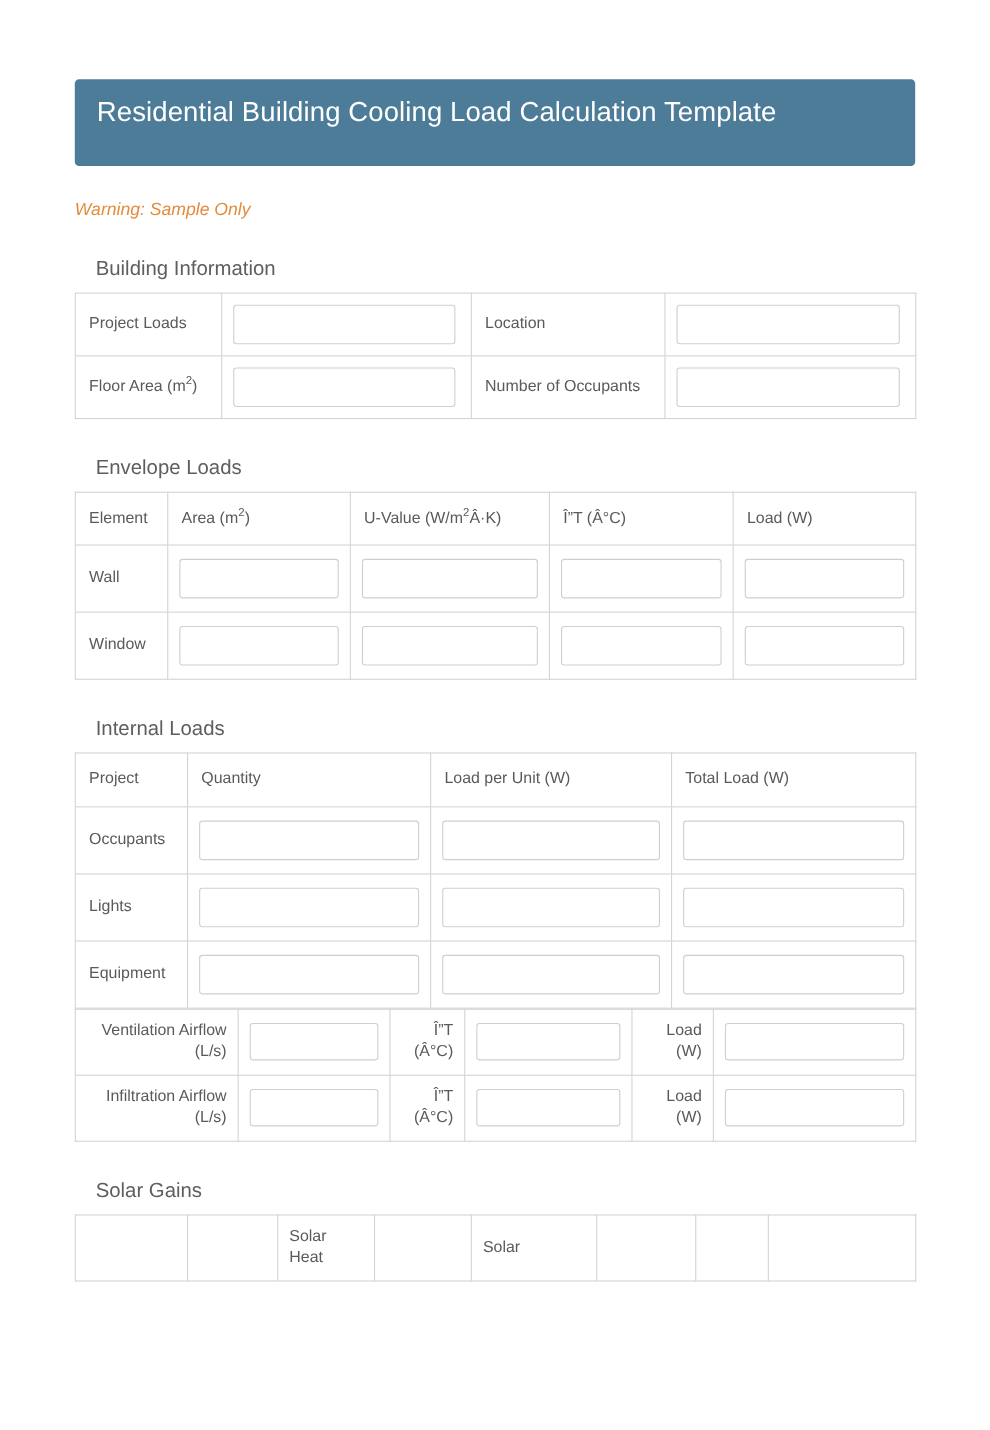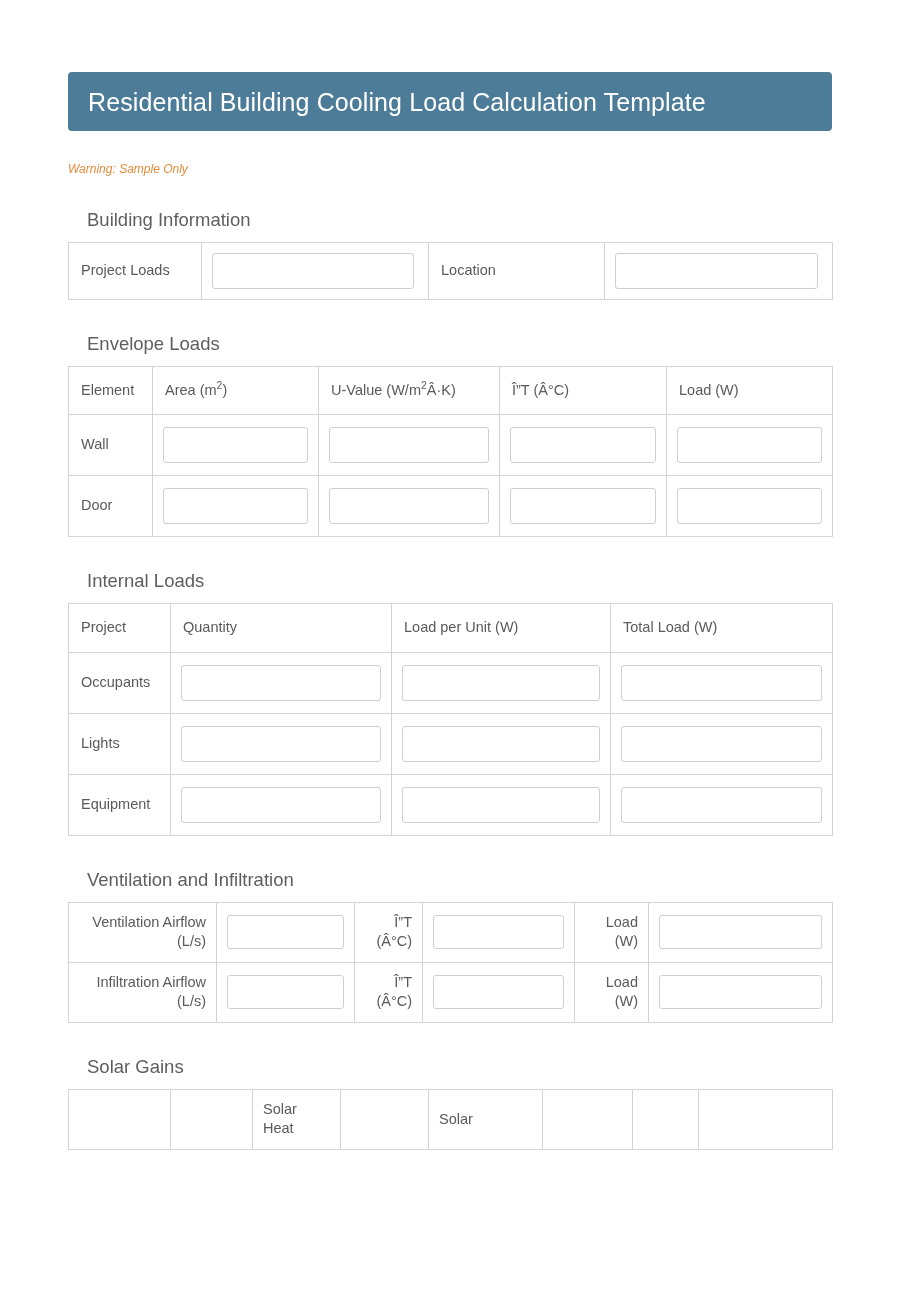--- a/index.html
+++ b/index.html
@@ -17,35 +17,35 @@
   }
   .page {
     width: 900px;
     padding: 0 68px;
   }
   
   .title-bar {
     background: #4d7c99;
     border-radius: 4px;
     margin-top: 72px;
-    padding: 17px 20px 14px 20px;
+    padding: 17px 20px 34px 20px;
   }
   .title-bar .title-text {
     color: #ffffff;
     font-size: 25px;
     font-weight: normal;
     line-height: 1.1;
     letter-spacing: 0.1px;
   }
   
   .warning {
     margin-top: 31px;
     color: #e28c3c;
     font-style: italic;
-    font-size: 12px;
+    font-size: 16px;
   }
   
   .section-heading {
     margin-top: 33px;
     margin-bottom: 11px;
     font-size: 18.5px;
     font-weight: normal;
     color: #5e5e5e;
     margin-left: 19px;
   }
@@ -161,20 +161,34 @@
         <td class="cellpad">
           <span class="field"></span>
         </td>
         <td>
           <div class="lbl">Location</div>
         </td>
         <td class="cellpad">
           <span class="field"></span>
         </td>
       </tr>
+      <tr>
+        <td>
+          <div class="lbl"><span>Floor Area (m</span><sup>2</sup><span>)</span></div>
+        </td>
+        <td class="cellpad">
+          <span class="field"></span>
+        </td>
+        <td>
+          <div class="lbl">Number of Occupants</div>
+        </td>
+        <td class="cellpad">
+          <span class="field"></span>
+        </td>
+      </tr>
     </tbody>
   </table>
 
   <div class="section-heading">Envelope Loads</div>
 
   <table class="t-envelope">
     <colgroup>
         <col class="c1">
         <col class="c2">
         <col class="c3">
@@ -213,21 +227,21 @@
           </td>
         <td class="cellpad">
             <span class="field"></span>
           </td>
         <td class="cellpad">
             <span class="field"></span>
           </td>
       </tr>
       <tr>
         <td>
-            <div class="lbl">Door</div>
+            <div class="lbl">Window</div>
           </td>
         <td class="cellpad">
             <span class="field"></span>
           </td>
         <td class="cellpad">
             <span class="field"></span>
           </td>
         <td class="cellpad">
             <span class="field"></span>
           </td>
@@ -302,21 +316,20 @@
         <td class="cellpad">
             <span class="field"></span>
           </td>
         <td class="cellpad">
             <span class="field"></span>
           </td>
       </tr>
     </tbody>
   </table>
 
-  <div class="section-heading">Ventilation and Infiltration</div>
 
   <table class="t-vent">
     <colgroup>
         <col class="c1">
         <col class="c2">
         <col class="c3">
         <col class="c4">
         <col class="c5">
         <col class="c6">
       </colgroup>

